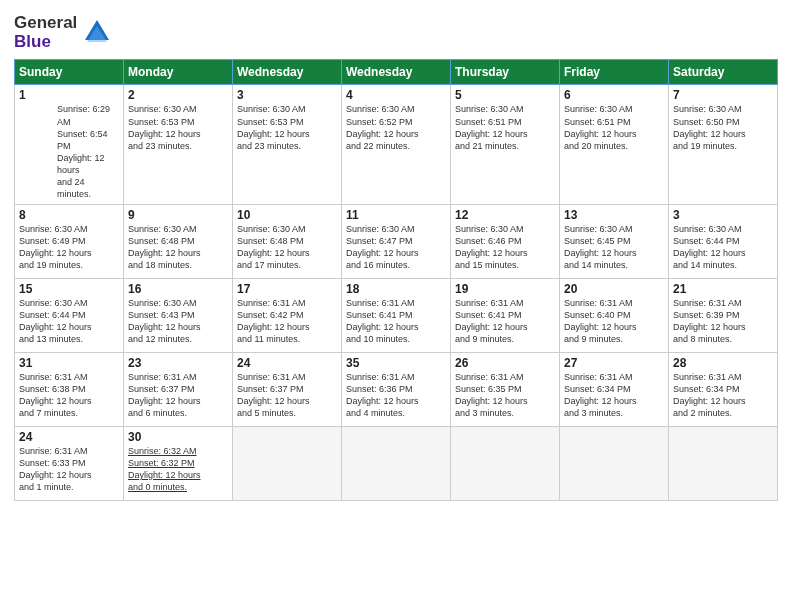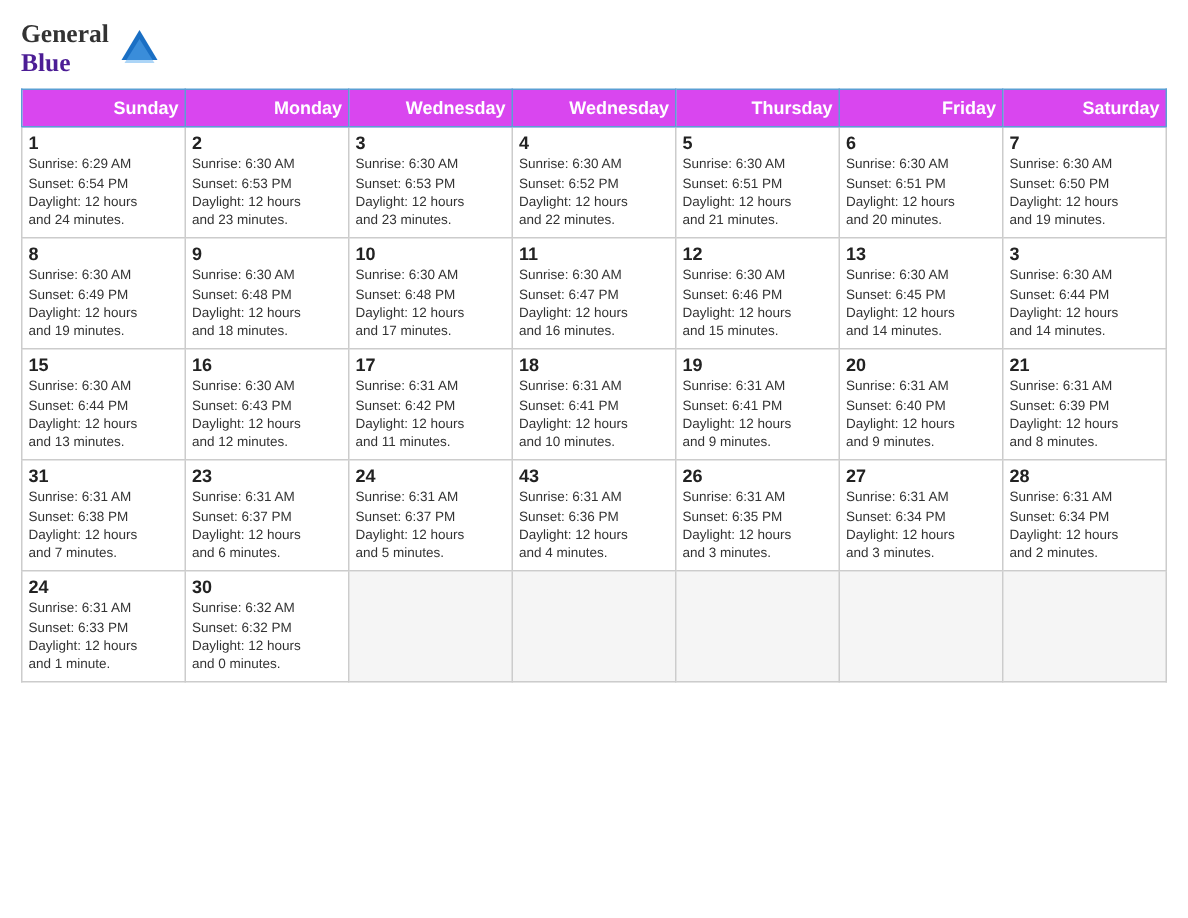--- a/index.html
+++ b/index.html
@@ -17,46 +17,45 @@
     .header {
       display: flex;
       justify-content: space-between;
       align-items: flex-start;
       margin-bottom: 8px;
     }
     .logo {
       display: flex;
       align-items: center;
       margin-top: 4px;
-      font-family: Liberation Serif, serif;
     }
     .title-block {
       text-align: right;
     }
     .month-title {
       font-size: 32px;
       font-weight: normal;
       color: #222;
     }
     .location {
       font-size: 14px;
       color: #444;
     }
     table {
       width: 100%;
       border-collapse: collapse;
       table-layout: fixed;
     }
     th {
-      background-color: #d946ef;
+      background-color: #15803d;
       color: #fff;
       font-size: 12px;
       font-weight: bold;
       padding: 5px 4px;
-      text-align: right;
+      text-align: left;
       border: 1px solid #5a9fd4;
     }
     td {
       border: 1px solid #ccc;
       vertical-align: top;
       padding: 3px 4px;
       font-size: 9.5px;
       color: #333;
       background: #fff;
       height: 74px;
@@ -111,21 +110,21 @@
           <th>Wednesday</th>
           <th>Thursday</th>
           <th>Friday</th>
           <th>Saturday</th>
         </tr>
     </thead>
     <tbody id="calendar-body">
         <tr>
           <td>
             <span class="day-num">1</span>
-            <div class="day-info" style="white-space: pre-line;">Sunrise: 6:29 AM
+            <div class="day-info" style="white-space: pre-line; margin-left: 38px;">Sunrise: 6:29 AM
 Sunset: 6:54 PM
 Daylight: 12 hours
 and 24 minutes.</div>
           </td>
           <td>
             <span class="day-num">2</span>
             <div class="day-info" style="white-space: pre-line;">Sunrise: 6:30 AM
 Sunset: 6:53 PM
 Daylight: 12 hours
 and 23 minutes.</div>
@@ -284,21 +283,21 @@
 and 6 minutes.</div>
           </td>
           <td>
             <span class="day-num">24</span>
             <div class="day-info" style="white-space: pre-line;">Sunrise: 6:31 AM
 Sunset: 6:37 PM
 Daylight: 12 hours
 and 5 minutes.</div>
           </td>
           <td>
-            <span class="day-num">43</span>
+            <span class="day-num">35</span>
             <div class="day-info" style="white-space: pre-line;">Sunrise: 6:31 AM
 Sunset: 6:36 PM
 Daylight: 12 hours
 and 4 minutes.</div>
           </td>
           <td>
             <span class="day-num">26</span>
             <div class="day-info" style="white-space: pre-line;">Sunrise: 6:31 AM
 Sunset: 6:35 PM
 Daylight: 12 hours
@@ -322,21 +321,21 @@
         <tr>
           <td>
             <span class="day-num">24</span>
             <div class="day-info" style="white-space: pre-line;">Sunrise: 6:31 AM
 Sunset: 6:33 PM
 Daylight: 12 hours
 and 1 minute.</div>
           </td>
           <td>
             <span class="day-num">30</span>
-            <div class="day-info" style="white-space: pre-line;">Sunrise: 6:32 AM
+            <div class="day-info" style="white-space: pre-line; text-decoration: underline;">Sunrise: 6:32 AM
 Sunset: 6:32 PM
 Daylight: 12 hours
 and 0 minutes.</div>
           </td>
           <td class="empty"></td>
           <td class="empty"></td>
           <td class="empty"></td>
           <td class="empty"></td>
           <td class="empty"></td>
         </tr>

